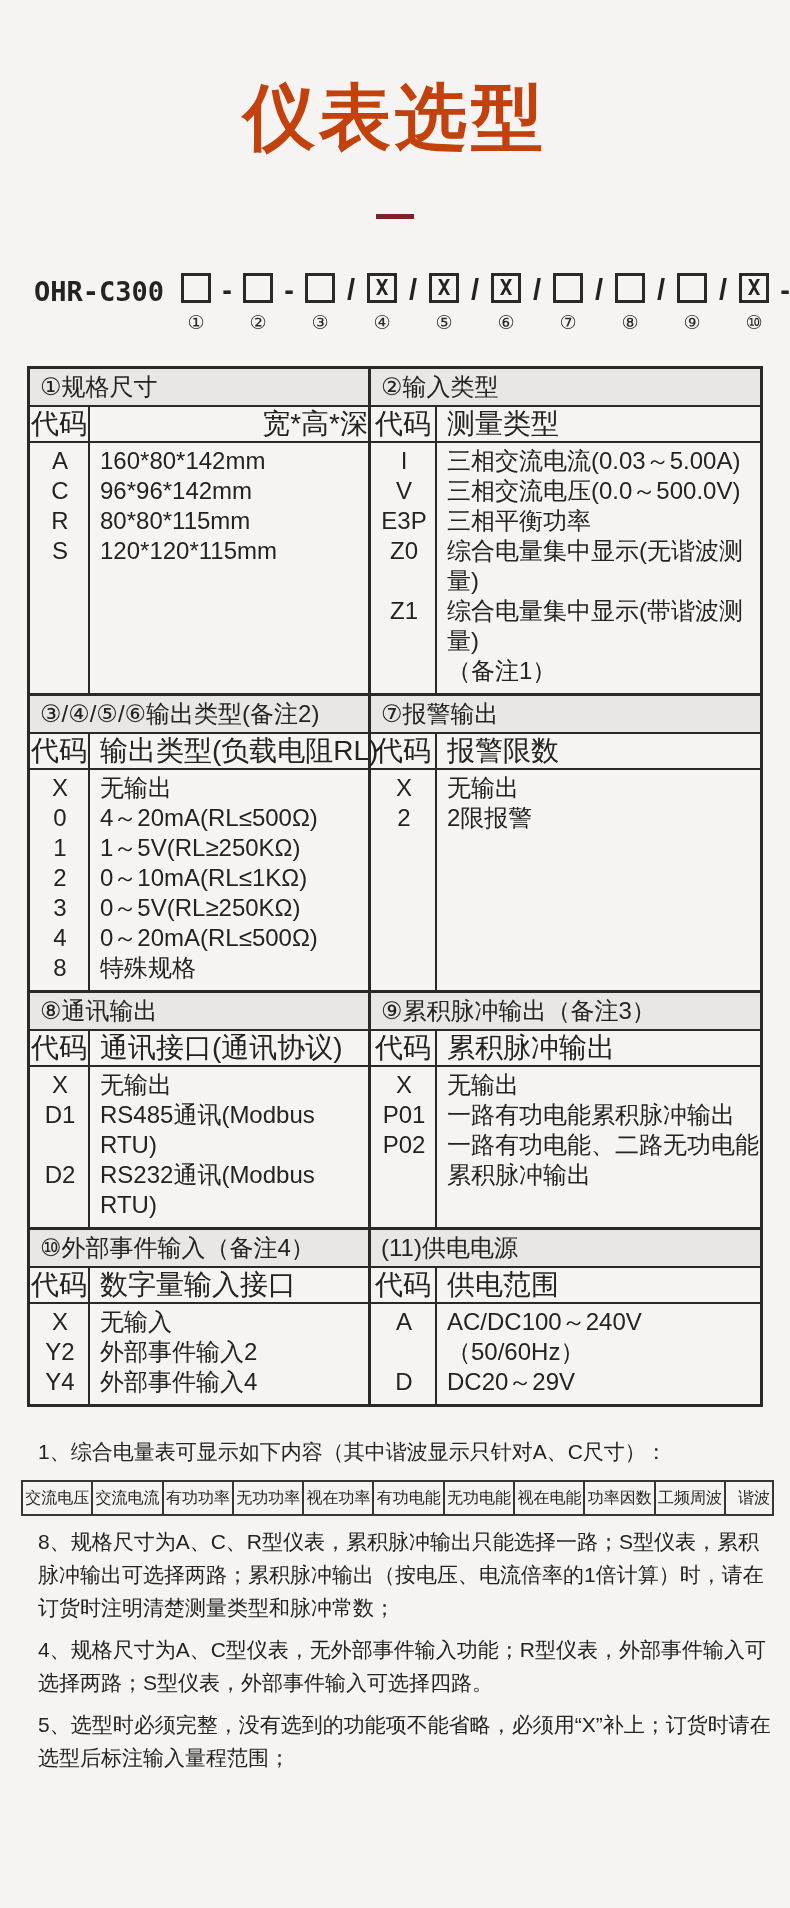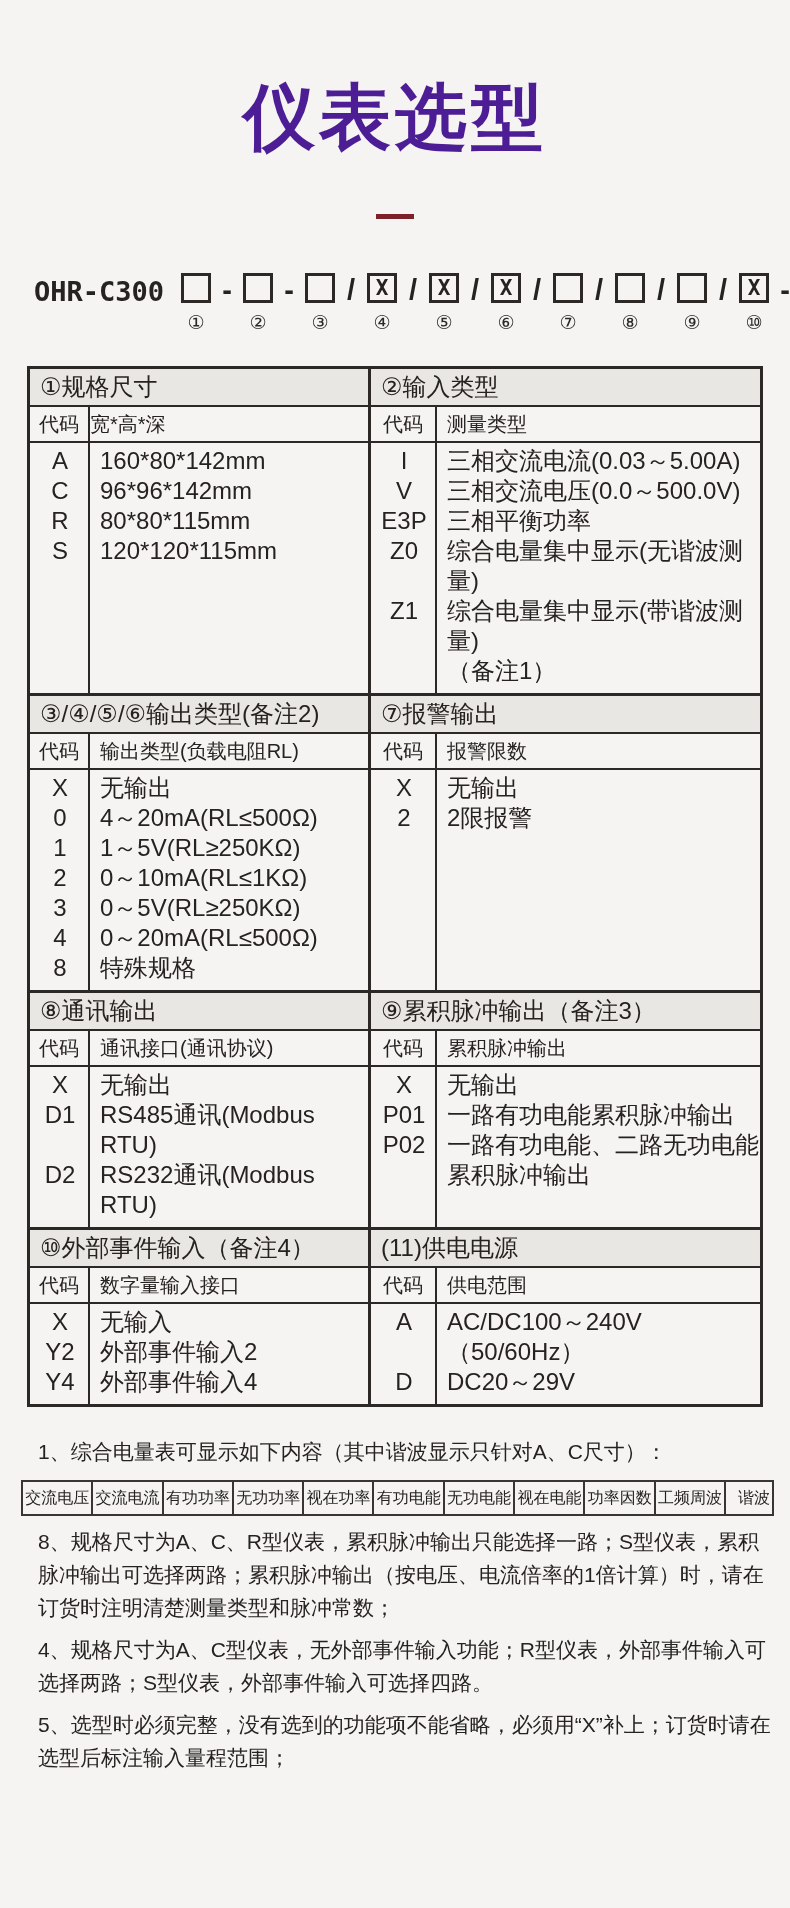--- a/index.html
+++ b/index.html
@@ -12,21 +12,21 @@
   *{box-sizing:border-box;margin:0;padding:0;}
   html,body{background:var(--page-bg);}
   body{
     width:790px;height:1908px;overflow:hidden;
     font-family:"Liberation Sans","DejaVu Sans",sans-serif;
     color:var(--text);
   }
   
   .page-title{
     padding-top:70px;text-align:center;
-    font-size:72px;font-weight:900;letter-spacing:4px;color:#4c1d95;
+    font-size:72px;font-weight:900;letter-spacing:4px;color:#c2410c;
   }
   .title-dash{width:38px;height:5px;background:var(--accent-dash);margin:48px auto 0;}
   
   .model-line{display:flex;align-items:flex-start;margin:54px 16px 0 34px;}
   .model-prefix{
     font-family:"DejaVu Sans Mono","Liberation Mono",monospace;
     font-size:27px;font-weight:700;padding-top:3px;margin-right:8px;white-space:nowrap;
   }
   .model-seg{display:flex;align-items:flex-start;}
   .model-sep{width:30px;text-align:center;font-size:29px;font-weight:700;line-height:34px;}
@@ -44,24 +44,24 @@
   .sec{display:grid;grid-template-columns:341px 1fr;}
   .sec + .sec{border-top:3px solid var(--border);}
   .half{display:flex;flex-direction:column;--codew:60px;}
   .half.left{border-right:3px solid var(--border);}
   .half.right{--codew:66px;}
   .band{
     background:var(--band-bg);border-bottom:2px solid var(--border);
     font-size:24px;font-weight:400;line-height:36px;height:38px;
     padding-left:10px;white-space:nowrap;
   }
-  .subhead{display:flex;border-bottom:2px solid var(--border);font-size:20px;line-height:34px;height:36px;}
+  .subhead{display:flex;border-bottom:2px solid var(--border);font-size:28px;line-height:34px;height:36px;}
   .code-h{flex:0 0 var(--codew);text-align:center;border-right:2px solid var(--border);}
   .desc-h{padding-left:10px;white-space:nowrap;}
-  .desc-h.center{padding-left:0;flex:1;text-align:left;}
+  .desc-h.center{padding-left:12px;flex:1;text-align:right;}
   .rows{position:relative;flex:1;padding:3px 0 7px;}
   .rows::before{
     content:"";position:absolute;top:0;bottom:0;
     left:calc(var(--codew) - 2px);width:2px;background:var(--border);
   }
   .row{display:flex;font-size:24px;line-height:30px;}
   .row .code{flex:0 0 var(--codew);text-align:center;}
   .row .desc{padding-left:10px;white-space:pre-line;}
   
   .notes{margin:28px 16px 0 38px;width:737px;font-size:21px;}

